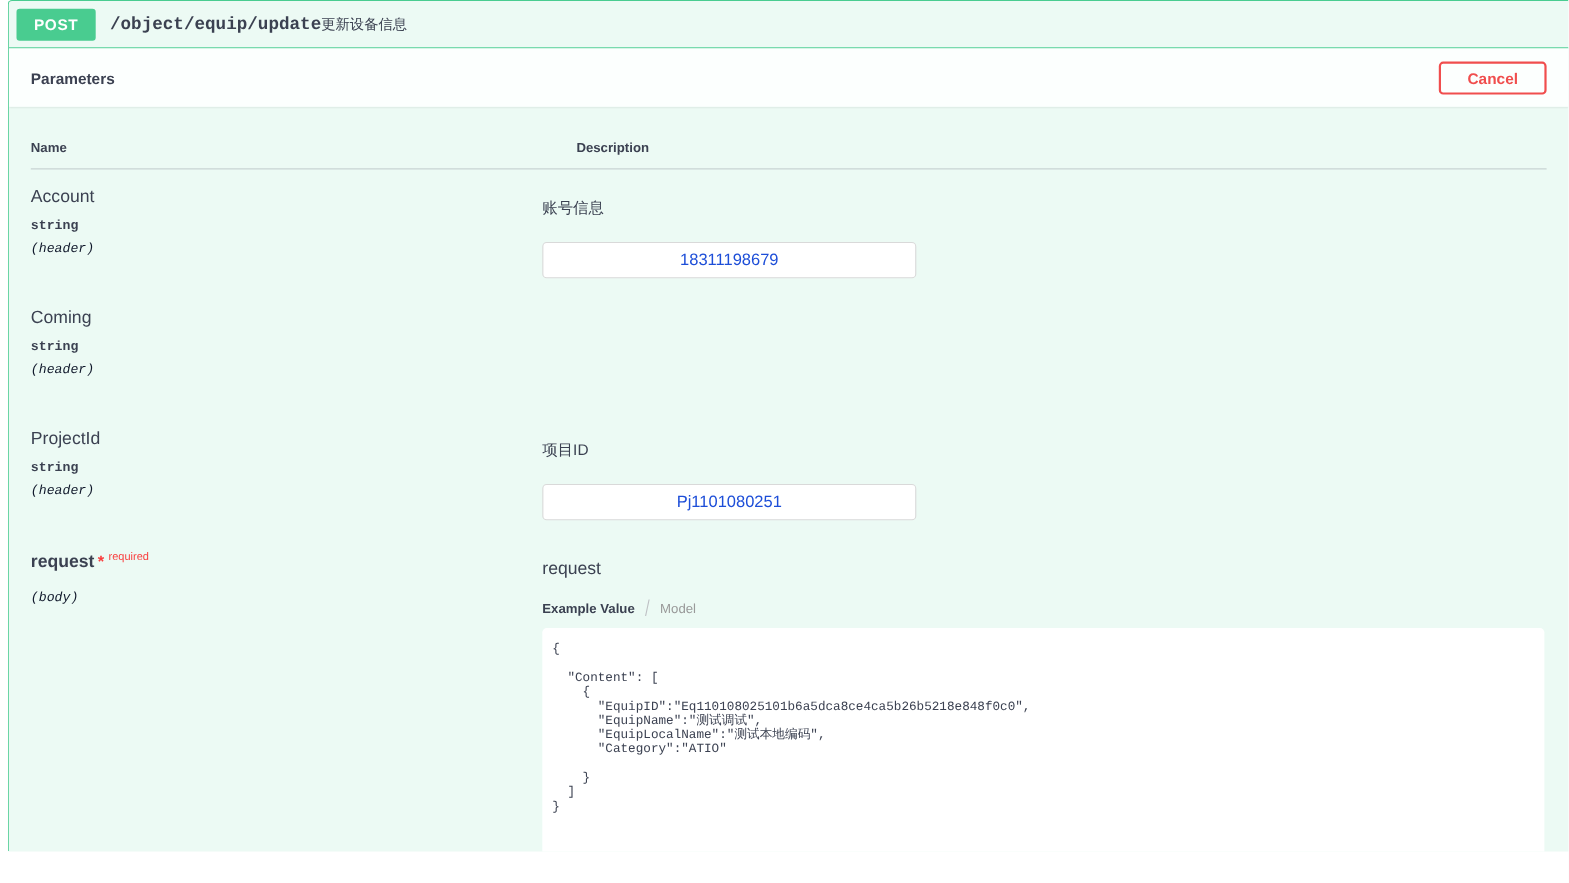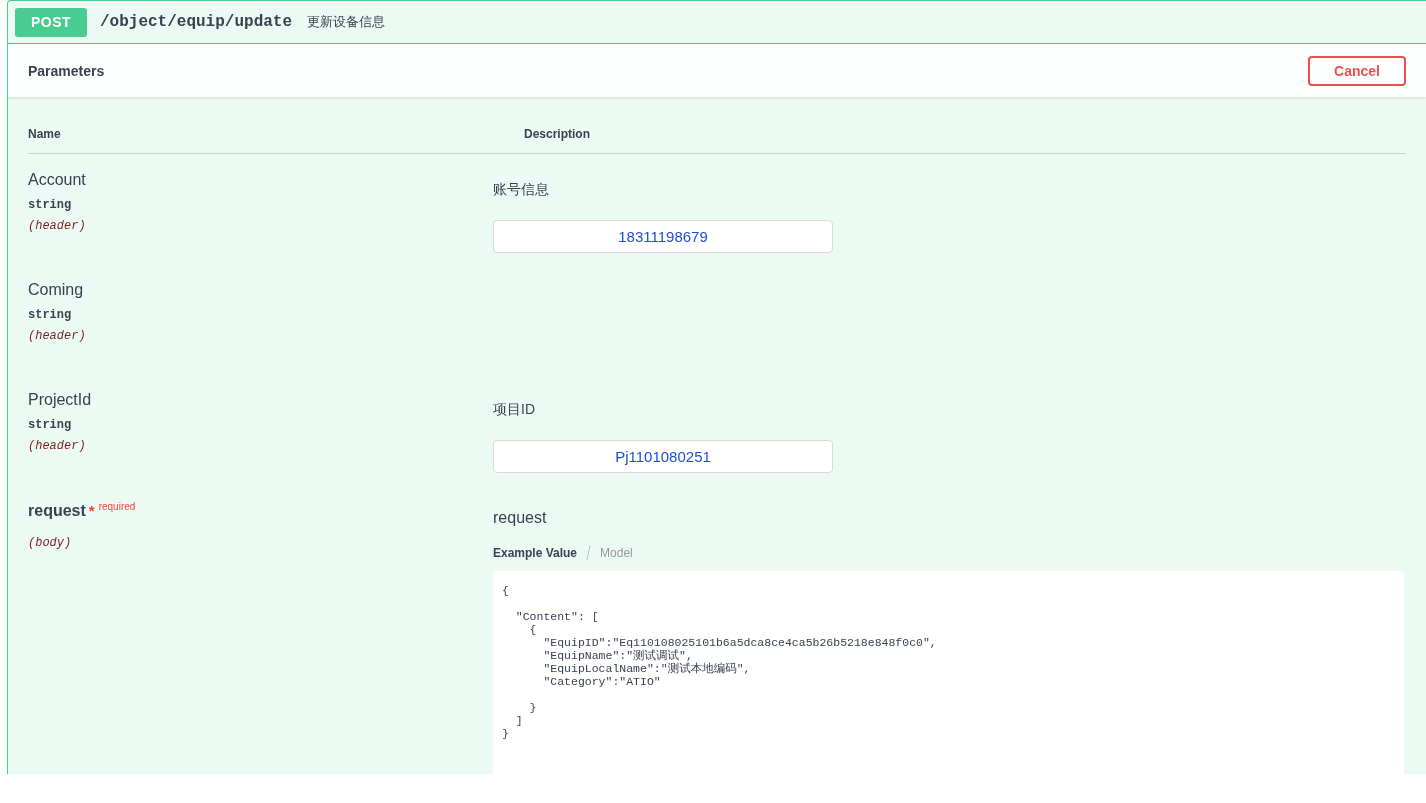--- a/index.html
+++ b/index.html
@@ -28,21 +28,21 @@
     background:#49cc90; color:#fff;
     font-weight:bold; font-size:14px;
     width:72px; height:29px; line-height:29px; text-align:center;
     border-radius:3px; letter-spacing:.5px;
   }
   .endpoint-path {
     font-family:"Liberation Mono", monospace;
     font-weight:bold; font-size:16px;
     margin-left:13px;
   }
-  .summary-desc { font-size:13px; margin-left:15px; }
+  .summary-desc { font-size:13px; }
 
   
   .section-header {
     display:flex; align-items:center; justify-content:space-between;
     height:53px; padding:0 20px;
     background:rgba(255,255,255,.85);
     box-shadow:0 1px 2px rgba(0,0,0,.12);
     position:relative; z-index:2;
   }
   .section-title { font-size:14px; font-weight:bold; }
@@ -70,21 +70,21 @@
   .param-name { font-size:16px; }
   .param-name.required-name { font-weight:bold; }
   .required-star { color:#f93e3e; font-weight:bold; font-size:15px; margin-left:3px; }
   .required-label { color:#f93e3e; font-size:10px; vertical-align:super; margin-left:4px; }
   .param-type {
     font-family:"Liberation Mono", monospace;
     font-size:12px; font-weight:bold; margin-top:9px;
   }
   .param-in {
     font-family:"Liberation Mono", monospace;
-    font-style:italic; font-size:12px; color:#7f1d1d; margin-top:7px;
+    font-style:italic; font-size:12px; color:#0f172a; margin-top:7px;
   }
   .desc-cell { padding-top:25px; }
   .param-desc { font-size:14px; line-height:20px; }
   .param-input {
     display:block; margin-top:21px;
     width:340px; height:33px;
     border:1px solid #d9d9d9; border-radius:4px;
     padding:0 11px; font-size:15px;
     font-family:"Liberation Sans", sans-serif;
     color:#1d4ed8; background:#fff; outline:none;text-align:center;

